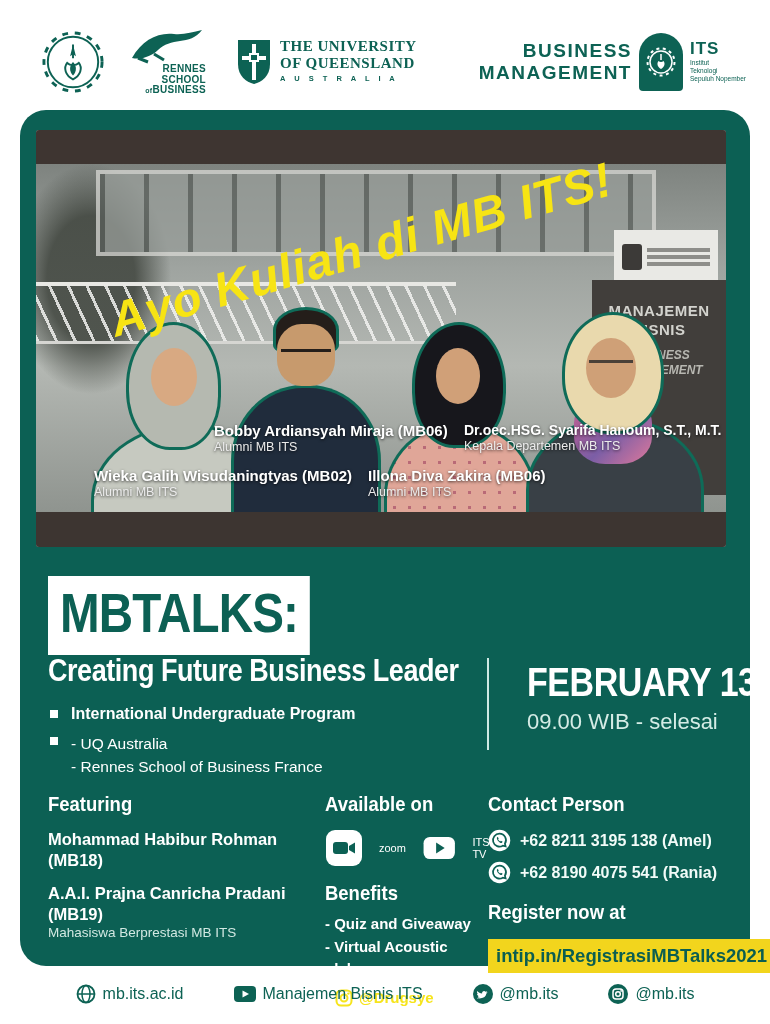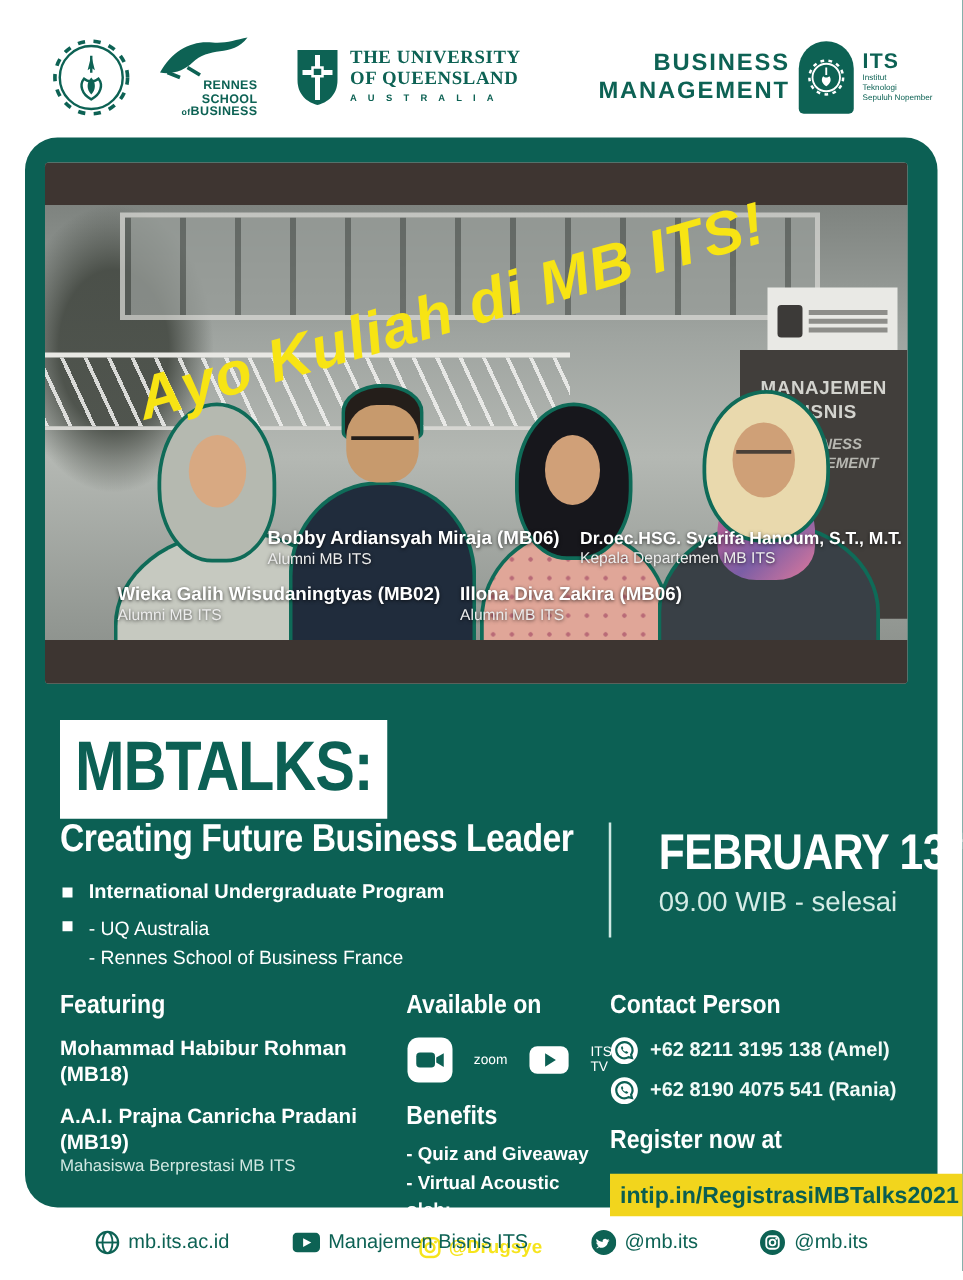--- a/index.html
+++ b/index.html
@@ -6,21 +6,21 @@
   html,body { margin:0; padding:0; }
   body {
     width:770px; height:1024px; position:relative; overflow:hidden;
     background:#ffffff; font-family:"Liberation Sans", sans-serif;
     -webkit-font-smoothing:antialiased;
   }
   
   .header { position:absolute; left:42px; top:24px; right:24px; height:76px; display:flex; align-items:center; }
   .logo-group { display:flex; align-items:center; gap:16px; }
   .its-emblem { width:62px; height:62px; }
-  .rennes { display:flex; flex-direction:column; align-items:center; width:86px; }
+  .rennes { display:flex; flex-direction:column; align-items:flex-end; width:86px; }
   .rennes-text { font-size:10px; font-weight:bold; color:#0d6254; line-height:1.05; text-align:right; align-self:flex-end; letter-spacing:.3px; }
   .rennes-text .of { font-size:7px; }
   .uq { display:flex; align-items:flex-start; gap:8px; margin-left:14px; }
   .uq-text { font-family:"Liberation Serif", serif; color:#0d6254; font-size:15px; font-weight:bold; line-height:1.15; letter-spacing:.5px; }
   .uq-text .aus { font-family:"Liberation Sans", sans-serif; font-size:7.5px; letter-spacing:3.5px; font-weight:bold; margin-top:2px; }
   .bm-logo { margin-left:auto; display:flex; align-items:center; gap:7px; }
   .bm-text { text-align:right; color:#0d6254; font-size:19px; font-weight:bold; letter-spacing:1.5px; line-height:1.15; }
   .bm-arch { width:44px; height:58px; background:#0d6254; border-radius:22px 22px 4px 4px; display:flex; align-items:center; justify-content:center; }
   .bm-its { color:#0d6254; line-height:1.1; }
   .bm-its .its-big { font-size:17px; font-weight:bold; letter-spacing:1px; }

